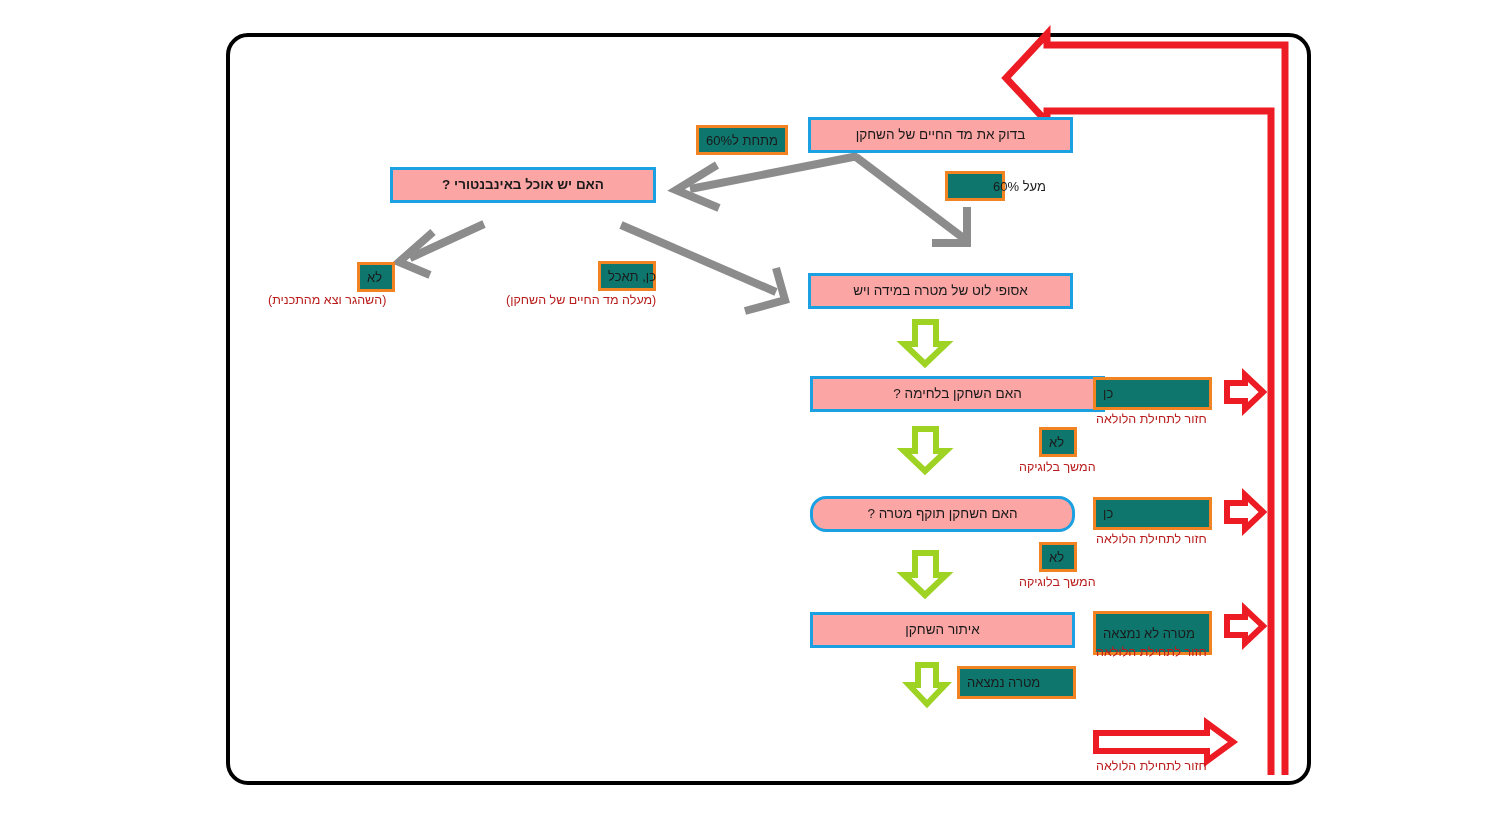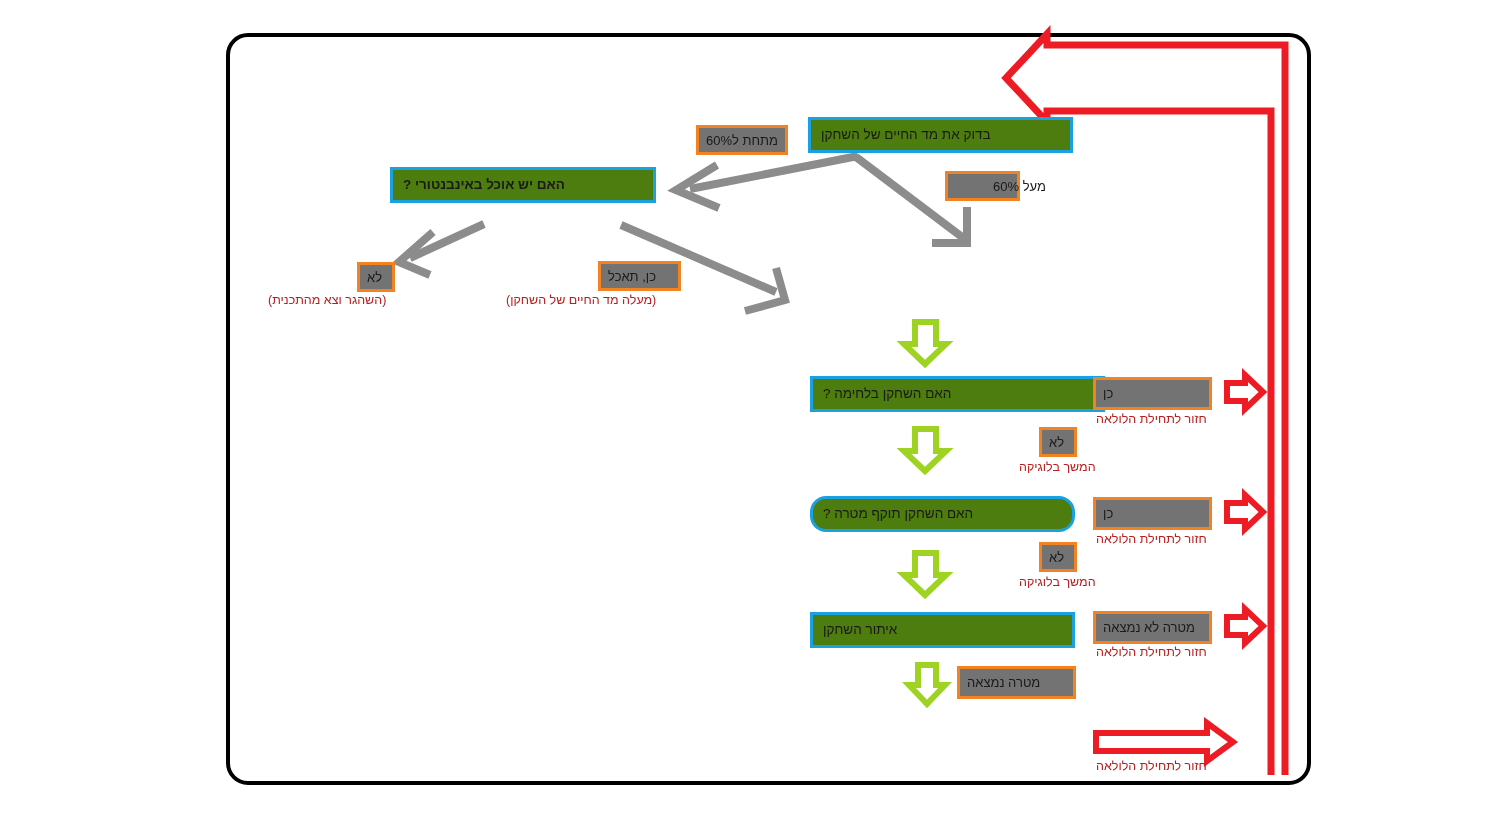--- a/index.html
+++ b/index.html
@@ -23,36 +23,36 @@
     width: 1085px; height: 752px;
     border: 4px solid #000000;
     border-radius: 22px;
     background: #ffffff;
     box-sizing: border-box;
   }
   
   .box {
     position: absolute;
     box-sizing: border-box;
-    background: #4d7c0f;
+    background: #fca5a5;
     border: 3px solid #1ba1e2;
     display: flex;
     align-items: center;
-    justify-content: flex-end;
+    justify-content: center;
     direction: rtl;
     padding: 0 10px;
     font-size: 13.5px;
     color: #1a1a1a;
     line-height: 1.2;
   }
   
   .label-box {
     position: absolute;
     box-sizing: border-box;
-    background: #737373;
+    background: #0f766e;
     border: 3px solid #f28322;
     display: flex;
     align-items: center;
     justify-content: flex-end;
     direction: rtl;
     padding: 0 7px;
     font-size: 13px;
     color: #1a1a1a;
     white-space: nowrap;
   }
@@ -153,67 +153,70 @@
   </svg>
 
   <div class="box" style="left:808px; top:117px; width:265px; height:36px;">
     <span>בדוק את מד החיים של השחקן</span>
   </div>
 
   <div class="box" style="left:390px; top:167px; width:266px; height:36px;font-weight:bold;">
     <span>האם יש אוכל באינבנטורי  ?</span>
   </div>
 
+  <div class="box" style="left:808px; top:273px; width:265px; height:36px;">
+    <span>אסופי לוט של מטרה במידה ויש</span>
+  </div>
 
   <div class="box" style="left:810px; top:376px; width:295px; height:36px;">
     <span>האם השחקן בלחימה ?</span>
   </div>
 
   <div class="box" style="left:810px; top:496px; width:265px; height:36px;border-radius:16px;">
     <span>האם השחקן תוקף מטרה ?</span>
   </div>
 
   <div class="box" style="left:810px; top:612px; width:265px; height:36px;">
     <span>איתור השחקן</span>
   </div>
 
 
   <div class="label-box" style="left:696px; top:125px; width:92px; height:30px;">
     <span>מתחת ל60%</span>
   </div>
 
-  <div class="label-box" style="left:945px; top:171px; width:75px; height:30px;padding-left:45px;">
+  <div class="label-box" style="left:945px; top:171px; width:60px; height:30px;padding-left:45px;">
     <span>מעל 60%</span>
   </div>
 
   <div class="label-box" style="left:357px; top:262px; width:38px; height:30px;">
     <span>לא</span>
   </div>
 
-  <div class="label-box" style="left:598px; top:261px; width:83px; height:30px;">
+  <div class="label-box" style="left:598px; top:261px; width:58px; height:30px;">
     <span>כן, תאכל</span>
   </div>
 
   <div class="label-box" style="left:1093px; top:377px; width:119px; height:33px;">
     <span>כן</span>
   </div>
 
   <div class="label-box" style="left:1039px; top:427px; width:38px; height:30px;">
     <span>לא</span>
   </div>
 
   <div class="label-box" style="left:1093px; top:497px; width:119px; height:33px;">
     <span>כן</span>
   </div>
 
   <div class="label-box" style="left:1039px; top:542px; width:38px; height:30px;">
     <span>לא</span>
   </div>
 
-  <div class="label-box" style="left:1093px; top:611px; width:119px; height:33px;">
+  <div class="label-box" style="left:1093px; top:611px; width:119px; height:44px;">
     <span>מטרה לא נמצאה</span>
   </div>
 
   <div class="label-box" style="left:957px; top:666px; width:119px; height:33px;">
     <span>מטרה נמצאה</span>
   </div>
 
   <div class="caption" style="left:268px; top:293px;">
     <span>(השהגר וצא מהתכנית)</span>
   </div>

